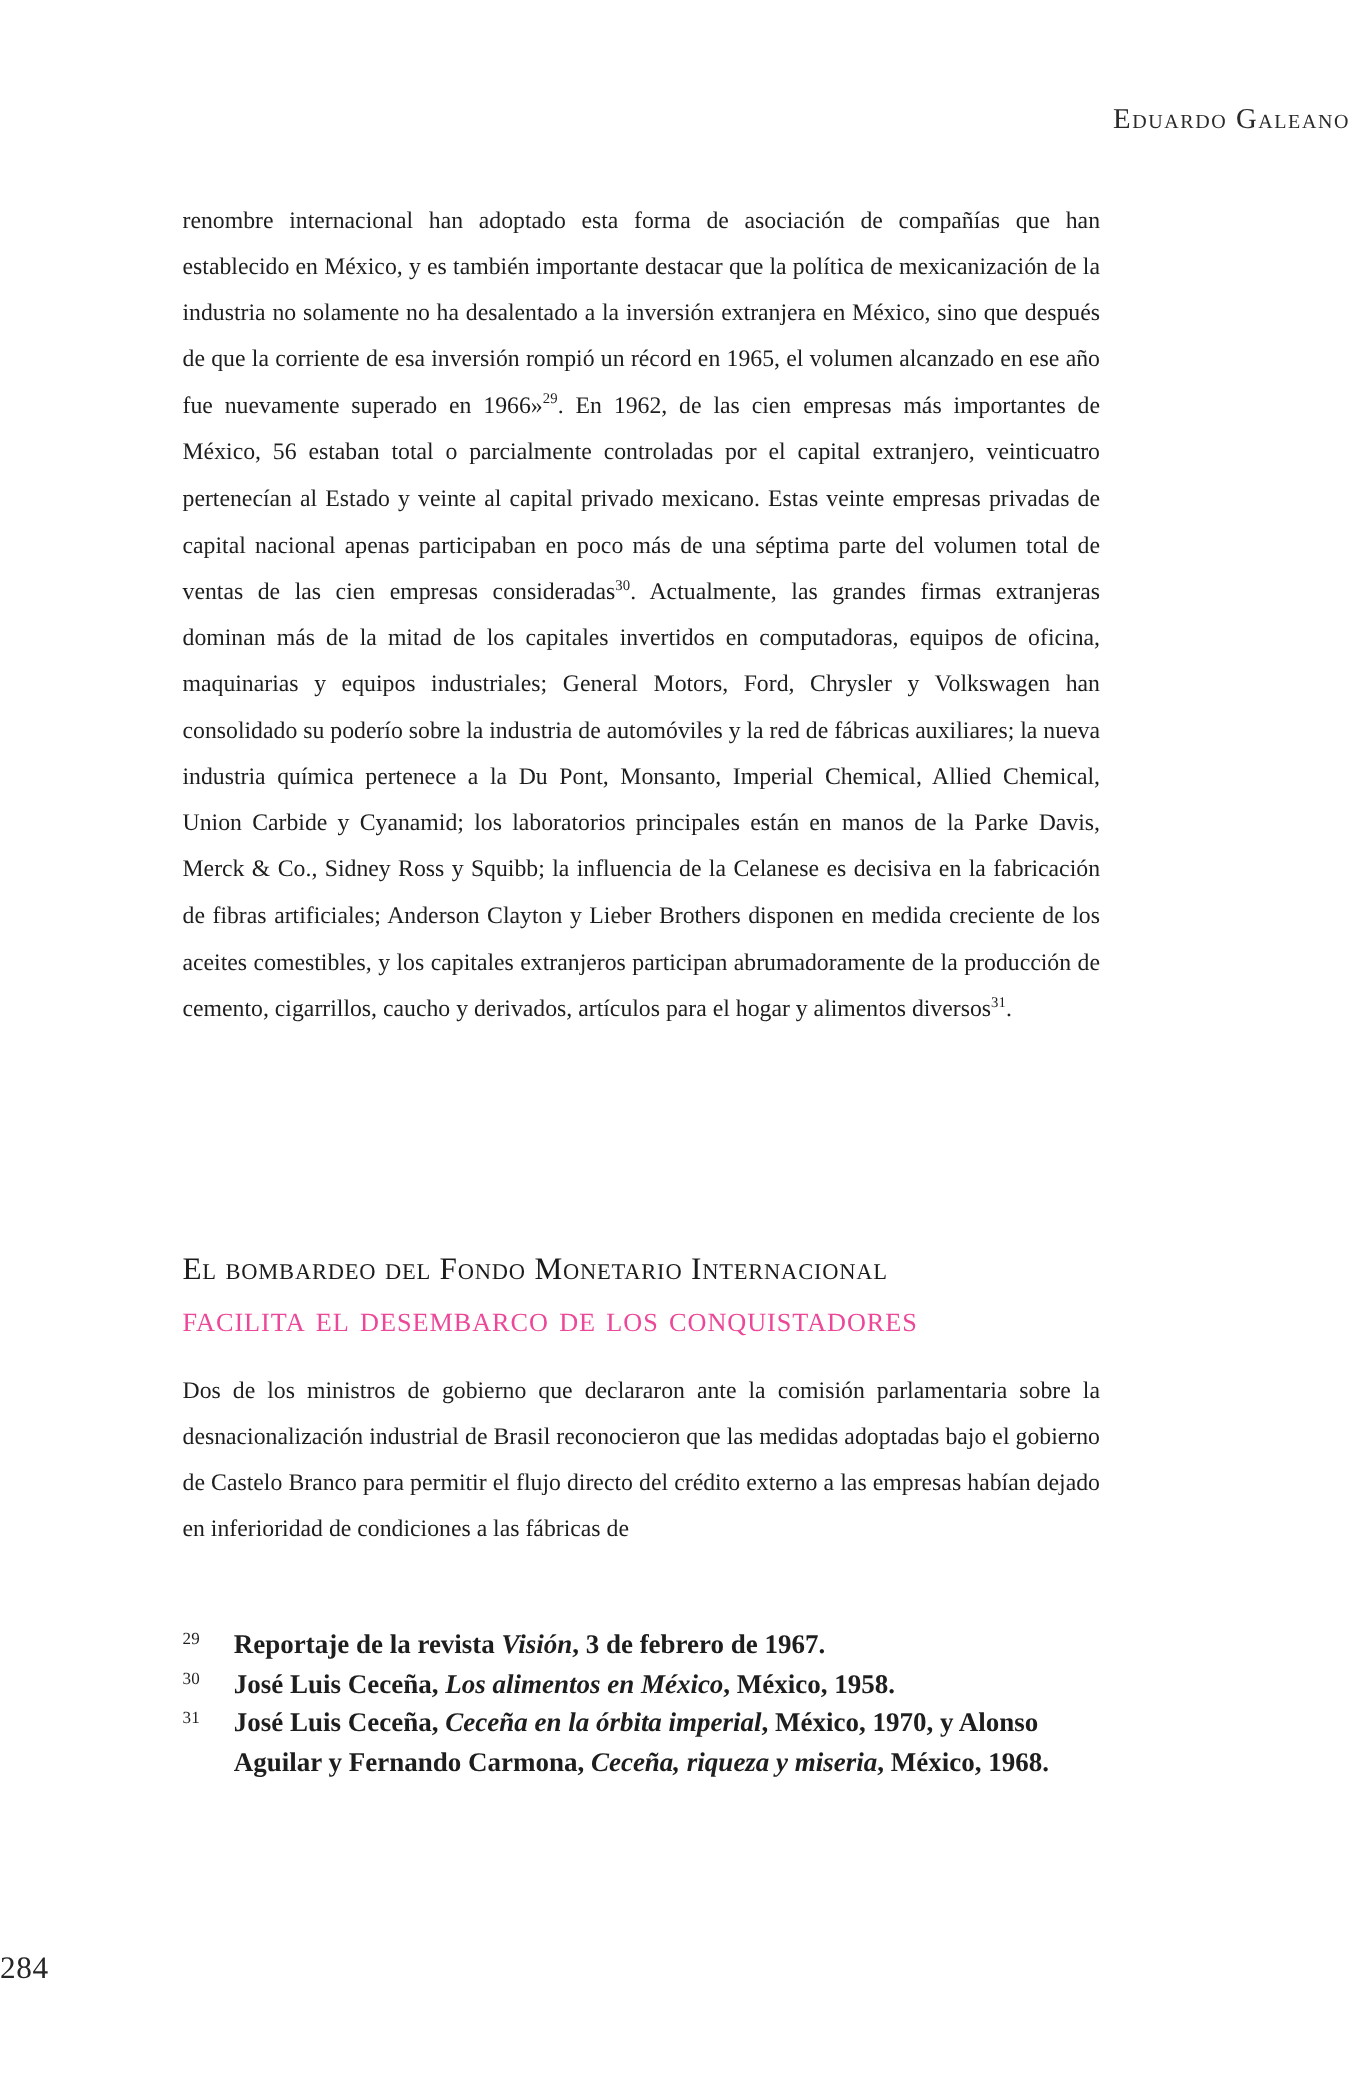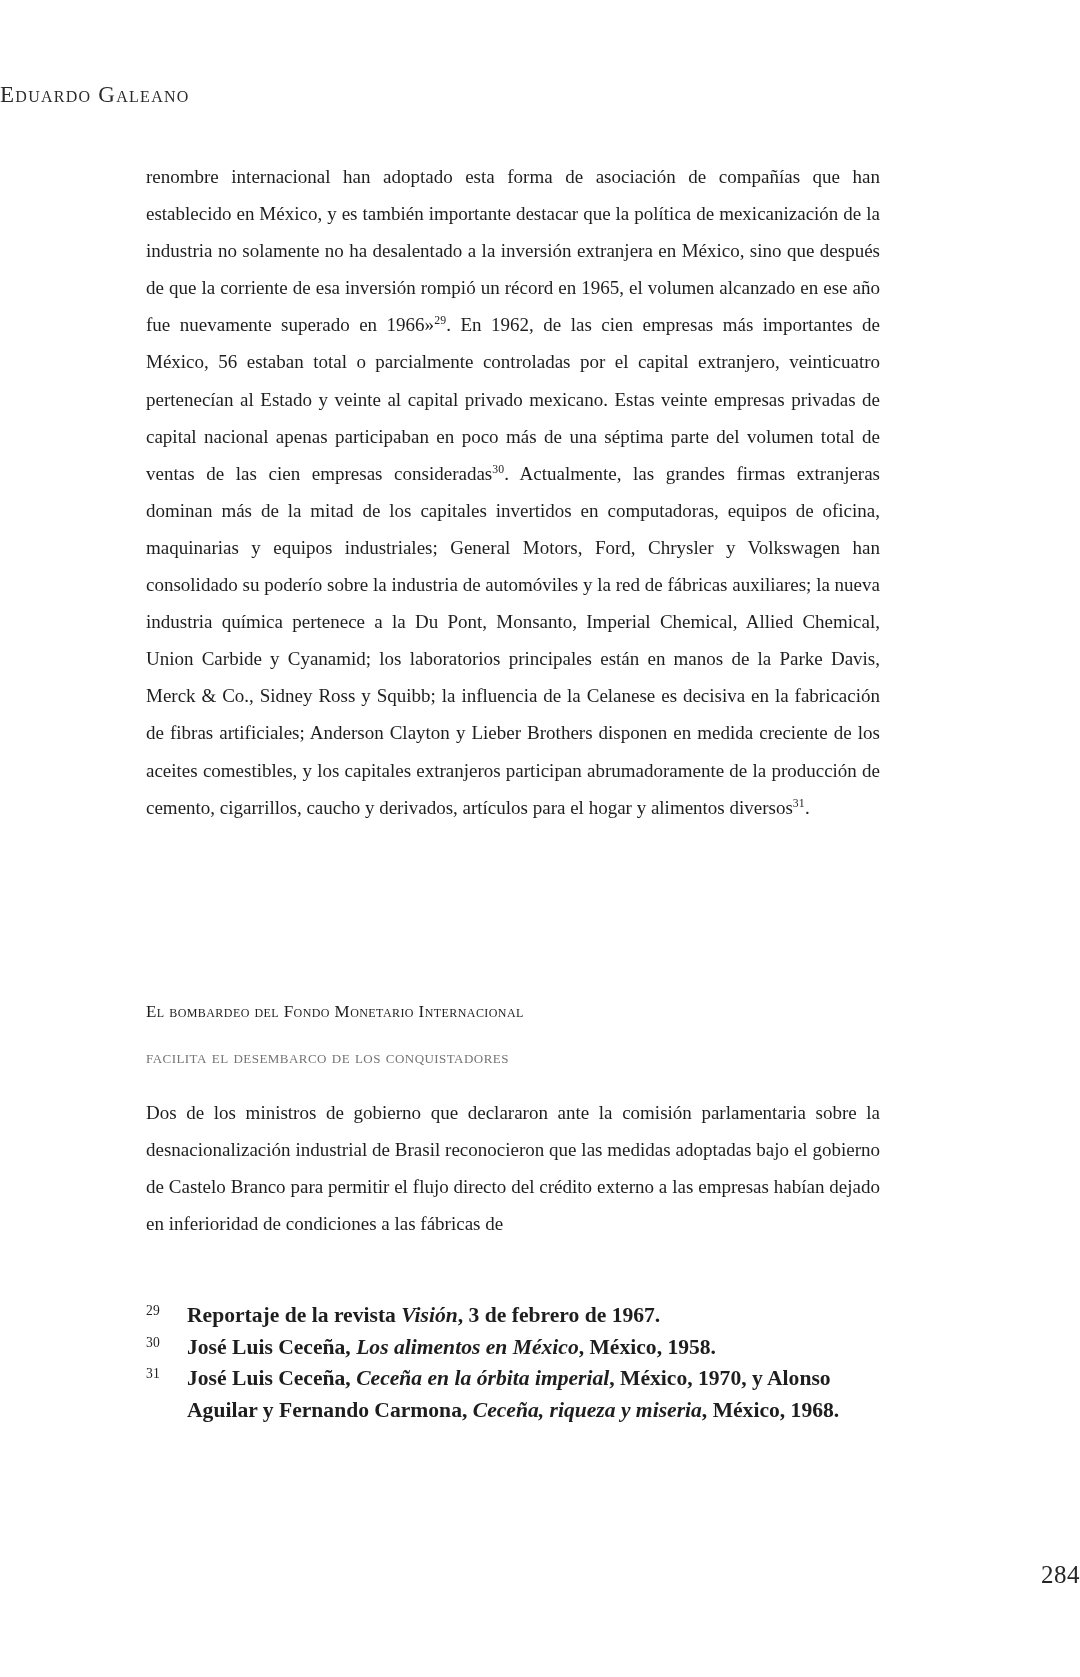--- a/index.html
+++ b/index.html
@@ -24,21 +24,21 @@
     width: 1080px;
     height: 1677px;
   }
 
   
   .running-head {
     position: absolute;
     left: 0;
     top: 82px;
     width: 1080px;
-    text-align: left;
+    text-align: right;
     font-size: 23px;
     letter-spacing: 0.055em;
     font-variant: small-caps;
     color: #2a2a2a;
     white-space: pre;
   }
 
   
   .content {
     position: absolute;
@@ -66,33 +66,33 @@
 
   
   .section-heading {
     position: absolute;
     left: 146px;
     top: 1002px;
     width: 760px;
   }
   .section-heading .line1 {
     display: block;
-    font-size: 17px;
+    font-size: 25px;
     font-variant: small-caps;
     letter-spacing: 0.025em;
     color: #1b1b1b;
     white-space: pre;
   }
   .section-heading .line2 {
     display: block;
-    margin-top: 25px;
-    font-size: 18px;
+    margin-top: 9px;
+    font-size: 30px;
     font-variant: small-caps;
     letter-spacing: 0.025em;
-    color: #737373;
+    color: #ec4899;
     white-space: pre;
   }
 
   
   .content-2 {
     position: absolute;
     left: 146px;
     top: 1094px;
     width: 734px;
   }
@@ -123,21 +123,21 @@
     font-weight: bold;
   }
   .footnote i, .body i { font-style: italic; }
 
   
   .folio {
     position: absolute;
     left: 0;
     top: 1561px;
     width: 1080px;
-    text-align: right;
+    text-align: left;
     font-size: 25px;
     letter-spacing: 0.02em;
     color: #262626;
   }
 </style>
 </head>
 <body>
 
 <div class="page">
 

